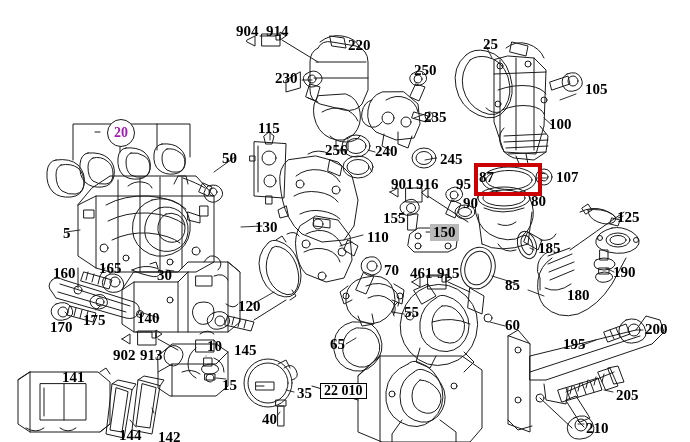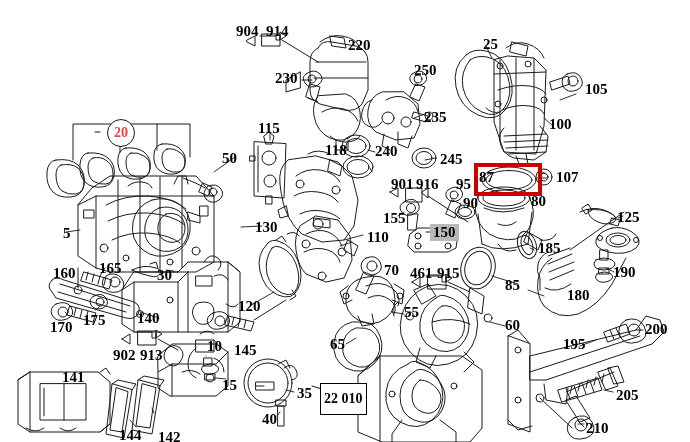--- a/index.html
+++ b/index.html
@@ -21,33 +21,33 @@
     line-height:1;
     white-space:nowrap;
     letter-spacing:0px;
   }
   .lbl.hl{
     background:#b9b9b9;
     padding:1px 3px;
   }
   .lbl.boxed{
     border:1px solid #000;
-    padding:8px 3px;
+    padding:0px 3px;
     font-size:14px;
     background:#fff;
   }
   .circ{
     position:absolute;
     width:26px;height:26px;
     border:1.3px solid #1a1a1a;
     border-radius:50%;
     background:#fff;
     display:flex;align-items:center;justify-content:center;
     font-family:"Liberation Serif",serif;
-    font-size:14px;font-weight:700;color:#ef4444;
+    font-size:14px;font-weight:700;color:#a21caf;
   }
   #redbox{
     position:absolute;
     border:4px solid #cc0000;
     box-sizing:border-box;
     background:transparent;
     pointer-events:none;
   }
   .wm{
     position:absolute;
@@ -613,21 +613,21 @@
       <div class="lbl" style="left: 236px; top: 24px;">904</div>
       <div class="lbl" style="left: 266px; top: 24px;">914</div>
       <div class="lbl" style="left: 275px; top: 71px;">230</div>
       <div class="lbl" style="left: 348px; top: 38px;">220</div>
       <div class="lbl" style="left: 414px; top: 63px;">250</div>
       <div class="lbl" style="left: 483px; top: 37px;">25</div>
       <div class="lbl" style="left: 585px; top: 82px;">105</div>
       <div class="lbl" style="left: 424px; top: 110px;">235</div>
       <div class="lbl" style="left: 549px; top: 117px;">100</div>
       <div class="lbl" style="left: 258px; top: 121px;">115</div>
-      <div class="lbl" style="left: 325px; top: 143px;">118</div>
+      <div class="lbl" style="left: 325px; top: 143px;">256</div>
       <div class="lbl" style="left: 375px; top: 144px;">240</div>
       <div class="lbl" style="left: 440px; top: 152px;">245</div>
       <div class="lbl" style="left: 556px; top: 170px;">107</div>
       <div class="lbl" style="left: 222px; top: 151px;">50</div>
       <div class="lbl" style="left: 391px; top: 177px;">901</div>
       <div class="lbl" style="left: 416px; top: 177px;">916</div>
       <div class="lbl" style="left: 456px; top: 177px;">95</div>
       <div class="lbl" style="left: 479px; top: 170px;">87</div>
       <div class="lbl" style="left: 463px; top: 196px;">90</div>
       <div class="lbl" style="left: 531px; top: 194px;">80</div>

